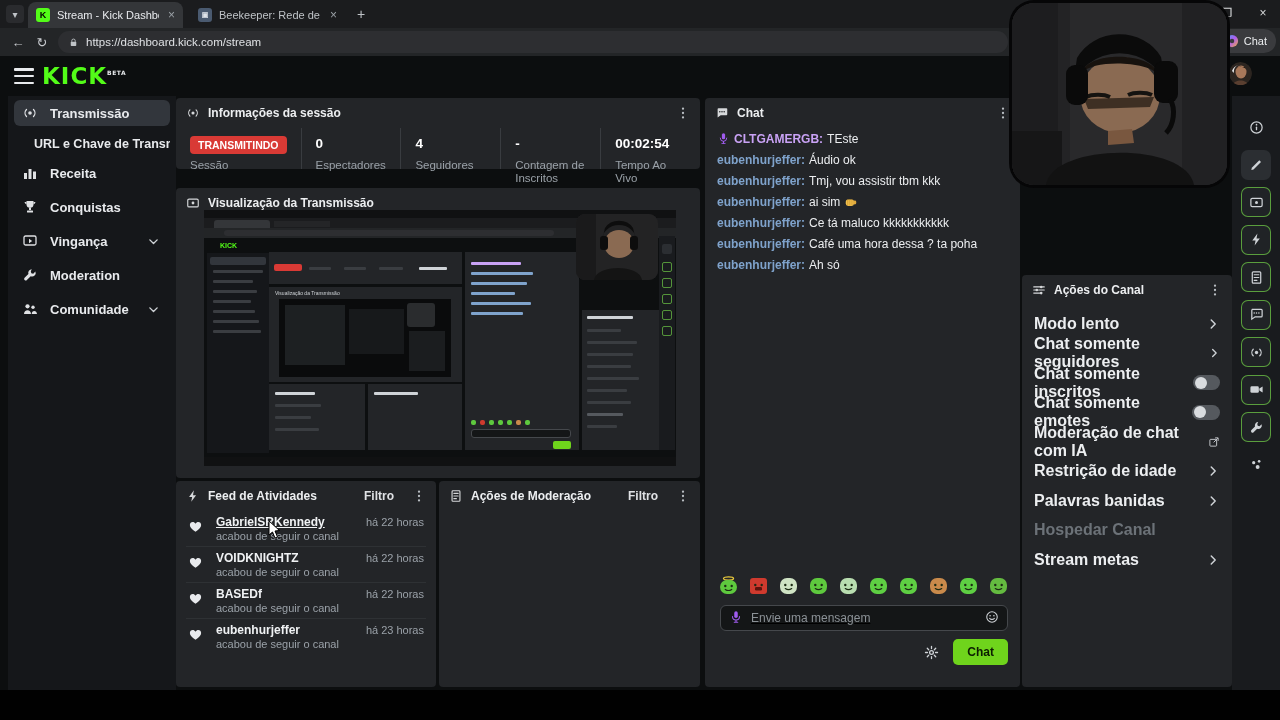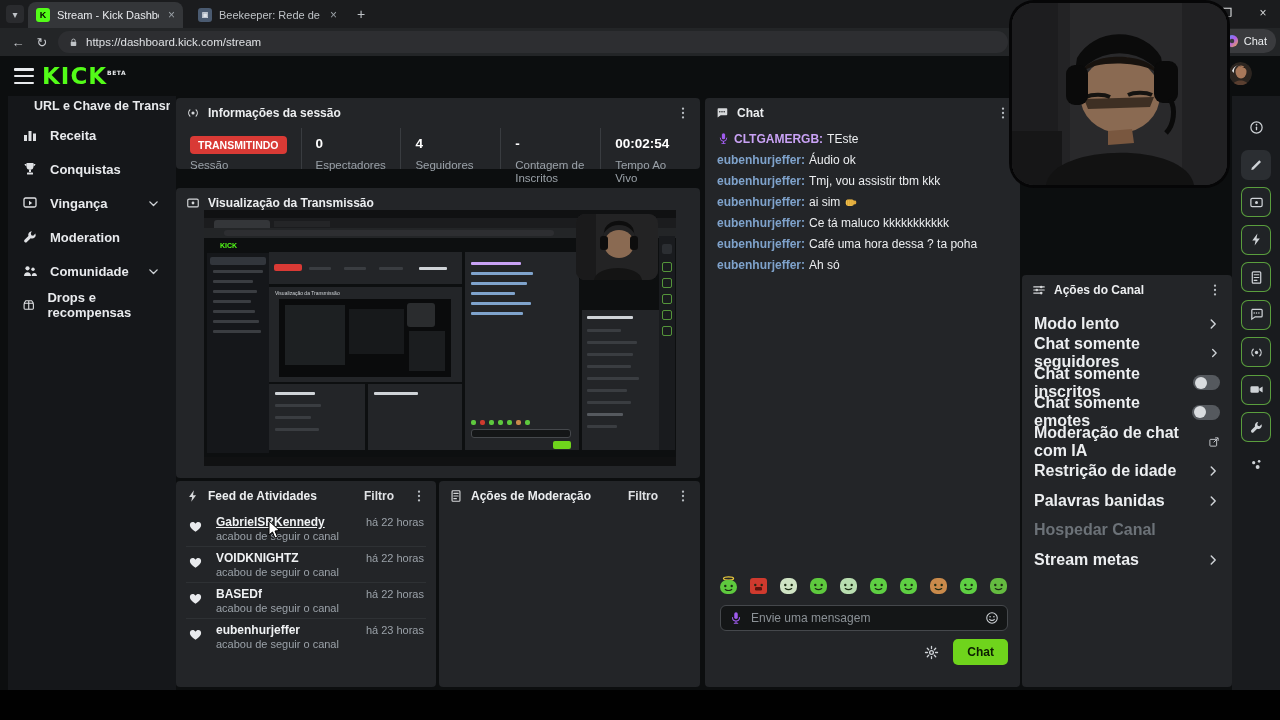--- a/index.html
+++ b/index.html
@@ -82,21 +82,21 @@
   .feed-row .ftime { position:absolute; right:2px; top:5px; color:#9aa1a8; font-size:11px; }
 
   
   .chat-msgs { position:absolute; left:12px; top:30px; right:12px; }
   .cmsg { display:flex; align-items:center; gap:4px; min-height:21px; font-size:12px; color:#eceef0; }
   .cmsg .cuser { font-weight:700; }
   .cmsg .cbadge { width:13px; height:13px; color:#a05cf0; display:flex; }
   .emotes { position:absolute; left:14px; bottom:92px; right:14px; display:flex; gap:11px; }
   .emote { width:19px; height:19px; display:flex; }
   .chat-input { position:absolute; left:15px; bottom:56px; width:288px; height:26px; background:#141617;
-    border:1px solid #45484c; border-radius:6px; display:flex; align-items:center; gap:8px; padding:4px 8px; }
+    border:1px solid #45484c; border-radius:6px; display:flex; gap:8px; padding:4px 8px;text-decoration:underline; }
   .chat-input input { flex:1; background:transparent; border:none; outline:none; color:#d6d8da; font-size:12px;
     font-family:"Liberation Sans", sans-serif; }
   .chat-input input::placeholder { color:#8b9196; }
   .chat-input .micbtn { width:14px; height:14px; color:#a05cf0; display:flex; }
   .chat-input .smile { width:14px; height:14px; color:#cfd3d7; display:flex; }
   .chat-footer { position:absolute; right:12px; bottom:22px; display:flex; align-items:center; gap:14px; }
   .gearbtn { width:15px; height:15px; color:#cfd3d7; display:flex; }
   .chat-send { background:#6fd41c; color:#0c1e02; font-weight:700; font-size:12px; border-radius:5px;
     padding:6px 14px; }
 
@@ -190,20 +190,29 @@
             <circle cx="11.5" cy="11.5" r="11.5" fill="#2c2520"></circle>
             <path d="M3 9a9 9 0 0 1 7-6c-4 1-5.5 4-5 8z" fill="#e8eaed"></path>
             <ellipse cx="12" cy="10" rx="5.5" ry="6.5" fill="#a8785a"></ellipse>
             <path d="M6.5 7c1-3 9-3 10.5.5L16 5H8z" fill="#1b140f"></path>
             <path d="M4 23c1-6 14-6 15 0z" fill="#5a3f30"></path>
           </svg>
       </div>
 
       <div class="sidebar">
           <div id="side-items">
+            <div class="side-item active">
+              <span class="sicon">
+                <svg class="" viewBox="0 0 16 16" width="100%" height="100%">
+                  <circle cx="8" cy="8" r="1.8" fill="currentColor"></circle>
+                  <path d="M4.5 11.5a5 5 0 0 1 0-7M11.5 4.5a5 5 0 0 1 0 7" stroke="currentColor" fill="none" stroke-width="1.3" stroke-linecap="round"></path>
+                </svg>
+              </span>
+              <span>Transmissão</span>
+            </div>
             <div class="side-item sub">
               <span>URL e Chave de Transmissão</span>
             </div>
             <div class="side-item">
               <span class="sicon">
                 <svg class="" viewBox="0 0 16 16" width="100%" height="100%">
                   <g fill="currentColor">
                     <rect x="2" y="8" width="3" height="6"></rect>
                     <rect x="6.5" y="4" width="3" height="10"></rect>
                     <rect x="11" y="6.5" width="3" height="7.5"></rect>
@@ -256,31 +265,20 @@
                     <path d="M2 13c0-2.3 1.6-3.7 3.5-3.7S9 10.7 9 13zM9.7 13c.1-1.8 1-3 2.6-3 1.4 0 2.5 1.2 2.7 3z"></path>
                   </g>
                 </svg>
               </span>
               <span>Comunidade</span>
               <span class="chev" style="width:13px;height:13px;">
                 <svg class="" viewBox="0 0 16 16" width="100%" height="100%">
                   <path d="M3.5 6L8 10.5 12.5 6" fill="none" stroke="currentColor" stroke-width="1.7" stroke-linecap="round" stroke-linejoin="round"></path>
                 </svg>
               </span>
-            </div>
-            <div class="side-item">
-              <span class="sicon">
-                <svg class="" viewBox="0 0 16 16" width="100%" height="100%">
-                  <g stroke="currentColor" fill="none" stroke-width="1.3">
-                    <rect x="2.5" y="6" width="11" height="7" rx="1"></rect>
-                    <path d="M2.5 6l2-3h7l2 3M8 3v10"></path>
-                  </g>
-                </svg>
-              </span>
-              <span>Drops e recompensas</span>
             </div>
           </div>
         </div>
 
       <div class="panel" style="left:176px; top:42px; width:524px; height:71px;">
         <div class="panel-head">
           <span class="picon">
               <svg viewBox="0 0 16 16" fill="currentColor">
                 <circle cx="8" cy="8" r="1.8"></circle>
                 <path d="M4.5 11.5a5 5 0 0 1 0-7M11.5 4.5a5 5 0 0 1 0 7" stroke="currentColor" fill="none" stroke-width="1.3" stroke-linecap="round"></path>

